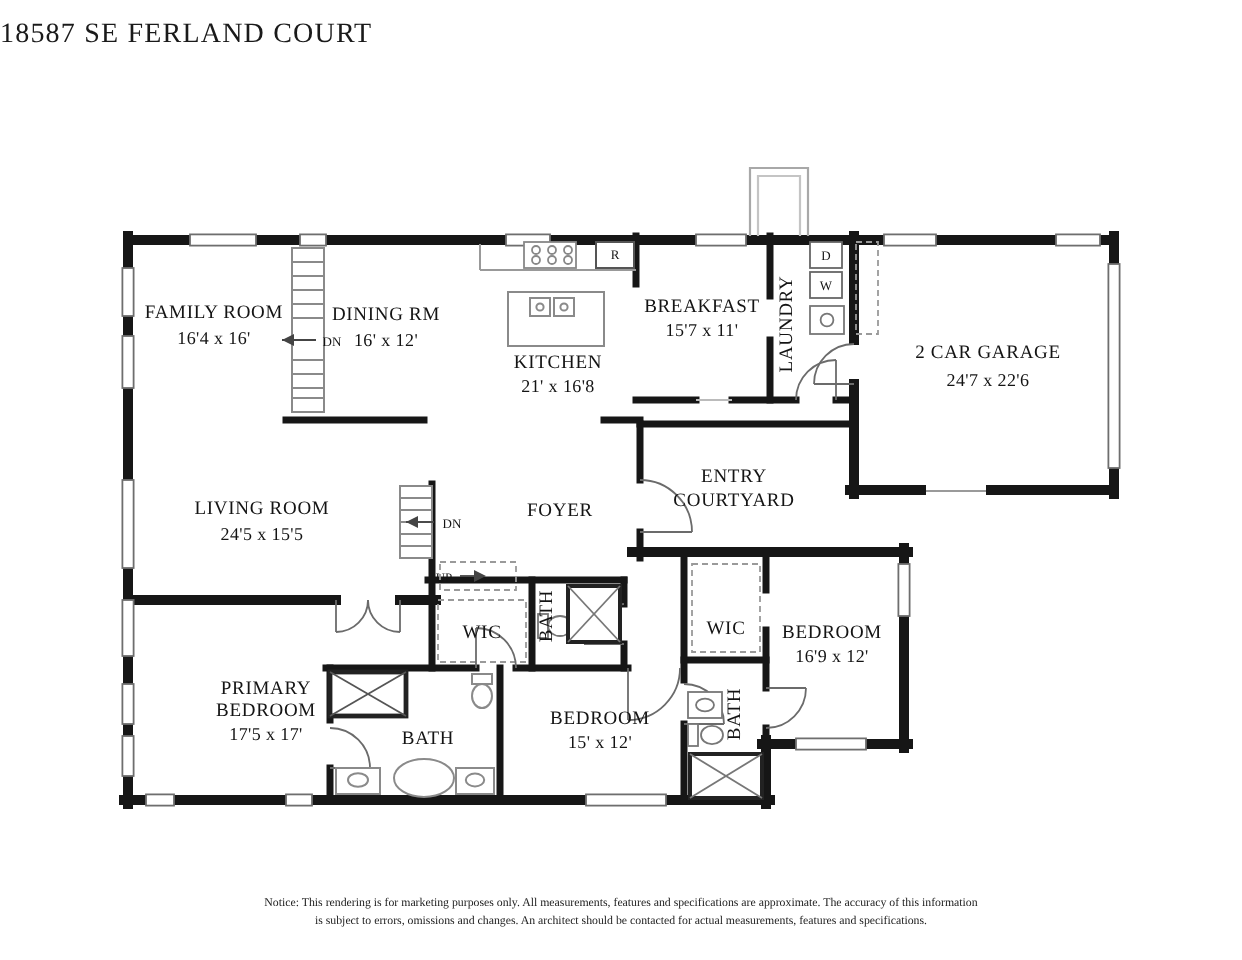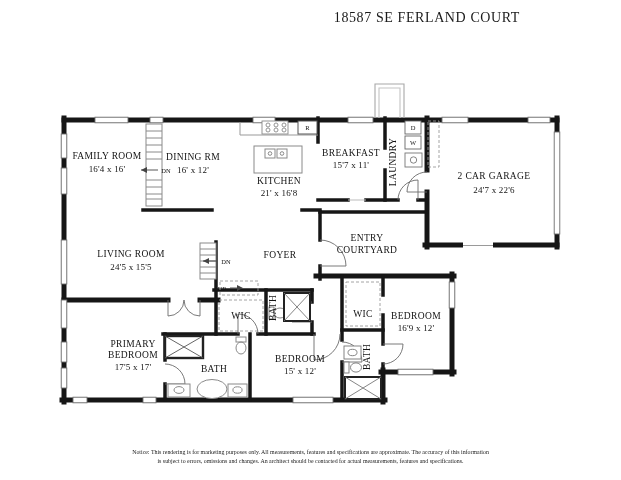--- a/index.html
+++ b/index.html
@@ -1,18 +1,18 @@
 <!DOCTYPE html>
 <html><head>
 <meta charset="utf-8">
 <style>
   html,body{margin:0;padding:0;background:#ffffff;}
   .page{position:relative;width:621px;height:480px;background:#fff;overflow:hidden;
         font-family:"Liberation Serif","DejaVu Serif",serif;color:#111;}
-  .title{position:absolute;top:10px;left:0;width:520px;text-align:right;
+  .title{position:absolute;top:10px;left:0;width:520px;text-align:left;
          font-size:14px;letter-spacing:.6px;color:#1a1a1a;}
   .notice{position:absolute;top:448px;left:0;width:621px;text-align:center;
           font-size:5.9px;line-height:8.5px;color:#222;}
   svg text{font-family:"Liberation Serif","DejaVu Serif",serif;fill:#141414;}
   .rn{font-size:9.5px;letter-spacing:.35px;}
   .rd{font-size:9px;letter-spacing:.2px;}
   .sm{font-size:6.5px;}
 </style>
 </head>
 <body>

